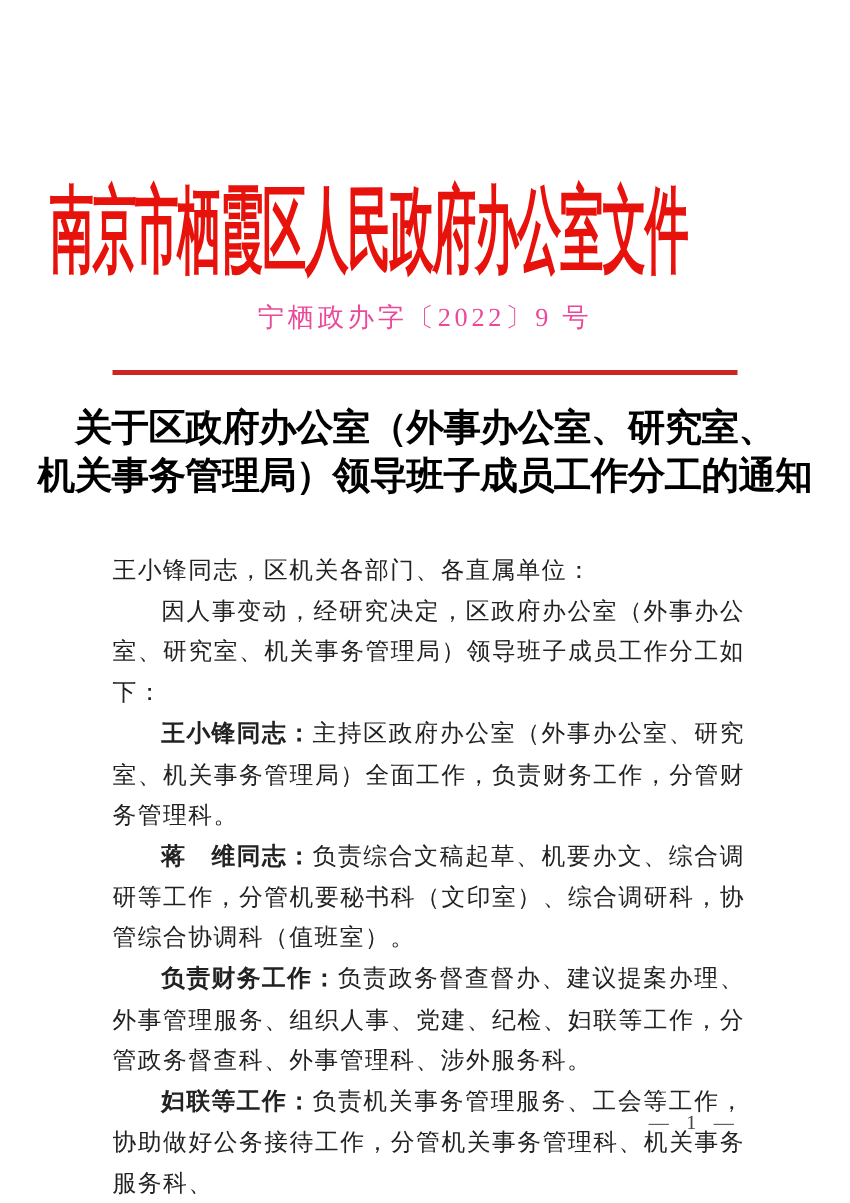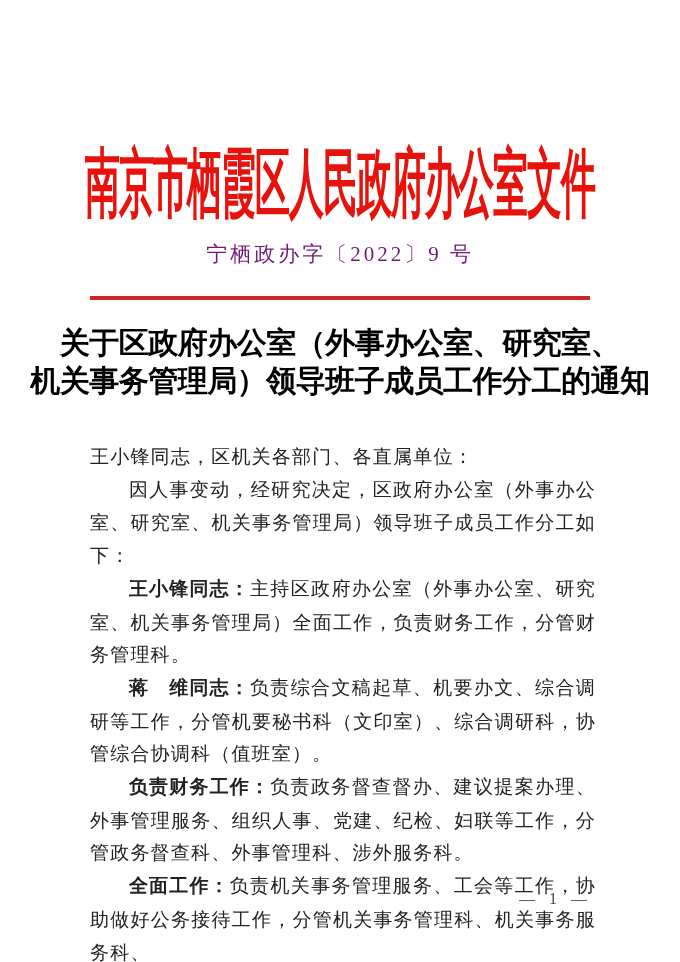--- a/index.html
+++ b/index.html
@@ -19,21 +19,20 @@
 
   
   .org-title {
     position: absolute;
     top: 138px;
     left: 40px;
     right: 40px;
     height: 92px;
     display: flex;
     align-items: center;
-    justify-content: center;
     white-space: nowrap;
   }
   .org-title-inner {
     display: inline-block;
     font-size: 35px;
     font-weight: bold;
     letter-spacing: -1px;
     line-height: 1;
     color: #e8120c;
     transform: scaleY(2.15);
@@ -42,21 +41,21 @@
 
   
   .doc-number {
     position: absolute;
     top: 240px;
     left: 0;
     width: 100%;
     text-align: center;
     font-size: 21px;
     letter-spacing: 3px;
-    color: #701a75;
+    color: #ec4899;
   }
 
   
   .red-line {
     position: absolute;
     top: 296px;
     left: 90px;
     width: 500px;
     height: 4px;
     background: #cd2424;
@@ -92,21 +91,21 @@
   }
   .doc-body p {
     margin: 0;
     text-indent: 2.05em;
   }
   .doc-body p.no-indent {
     text-indent: 0;
   }
   .pname {
     font-weight: bold;
-    font-family: Liberation Mono, monospace;
+    font-family: Liberation Sans, sans-serif;
     letter-spacing: 1px;
   }
 
   
   .page-number {
     position: absolute;
     top: 890px;
     right: 88px;
     font-size: 16px;
     letter-spacing: 5px;
@@ -136,18 +135,18 @@
     <p class="no-indent">王小锋同志，区机关各部门、各直属单位：</p>
 
     <p><span class="pname"></span><span>因人事变动，经研究决定，区政府办公室（外事办公室、研究室、机关事务管理局）领导班子成员工作分工如下：</span></p>
 
     <p><span class="pname">王小锋同志：</span><span>主持区政府办公室（外事办公室、研究室、机关事务管理局）全面工作，负责财务工作，分管财务管理科。</span></p>
 
     <p><span class="pname">蒋　维同志：</span><span>负责综合文稿起草、机要办文、综合调研等工作，分管机要秘书科（文印室）、综合调研科，协管综合协调科（值班室）。</span></p>
 
     <p><span class="pname">负责财务工作：</span><span>负责政务督查督办、建议提案办理、外事管理服务、组织人事、党建、纪检、妇联等工作，分管政务督查科、外事管理科、涉外服务科。</span></p>
 
-    <p><span class="pname">全面工作：</span><span>负责机关事务管理服务、工会等工作，协助做好公务接待工作，分管机关事务管理科、机关事务服务科、</span></p>
+    <p><span class="pname">妇联等工作：</span><span>负责机关事务管理服务、工会等工作，协助做好公务接待工作，分管机关事务管理科、机关事务服务科、</span></p>
   </div>
 
   <div class="page-number">— 1 —</div>
 
 </div>
 
 </body></html>

